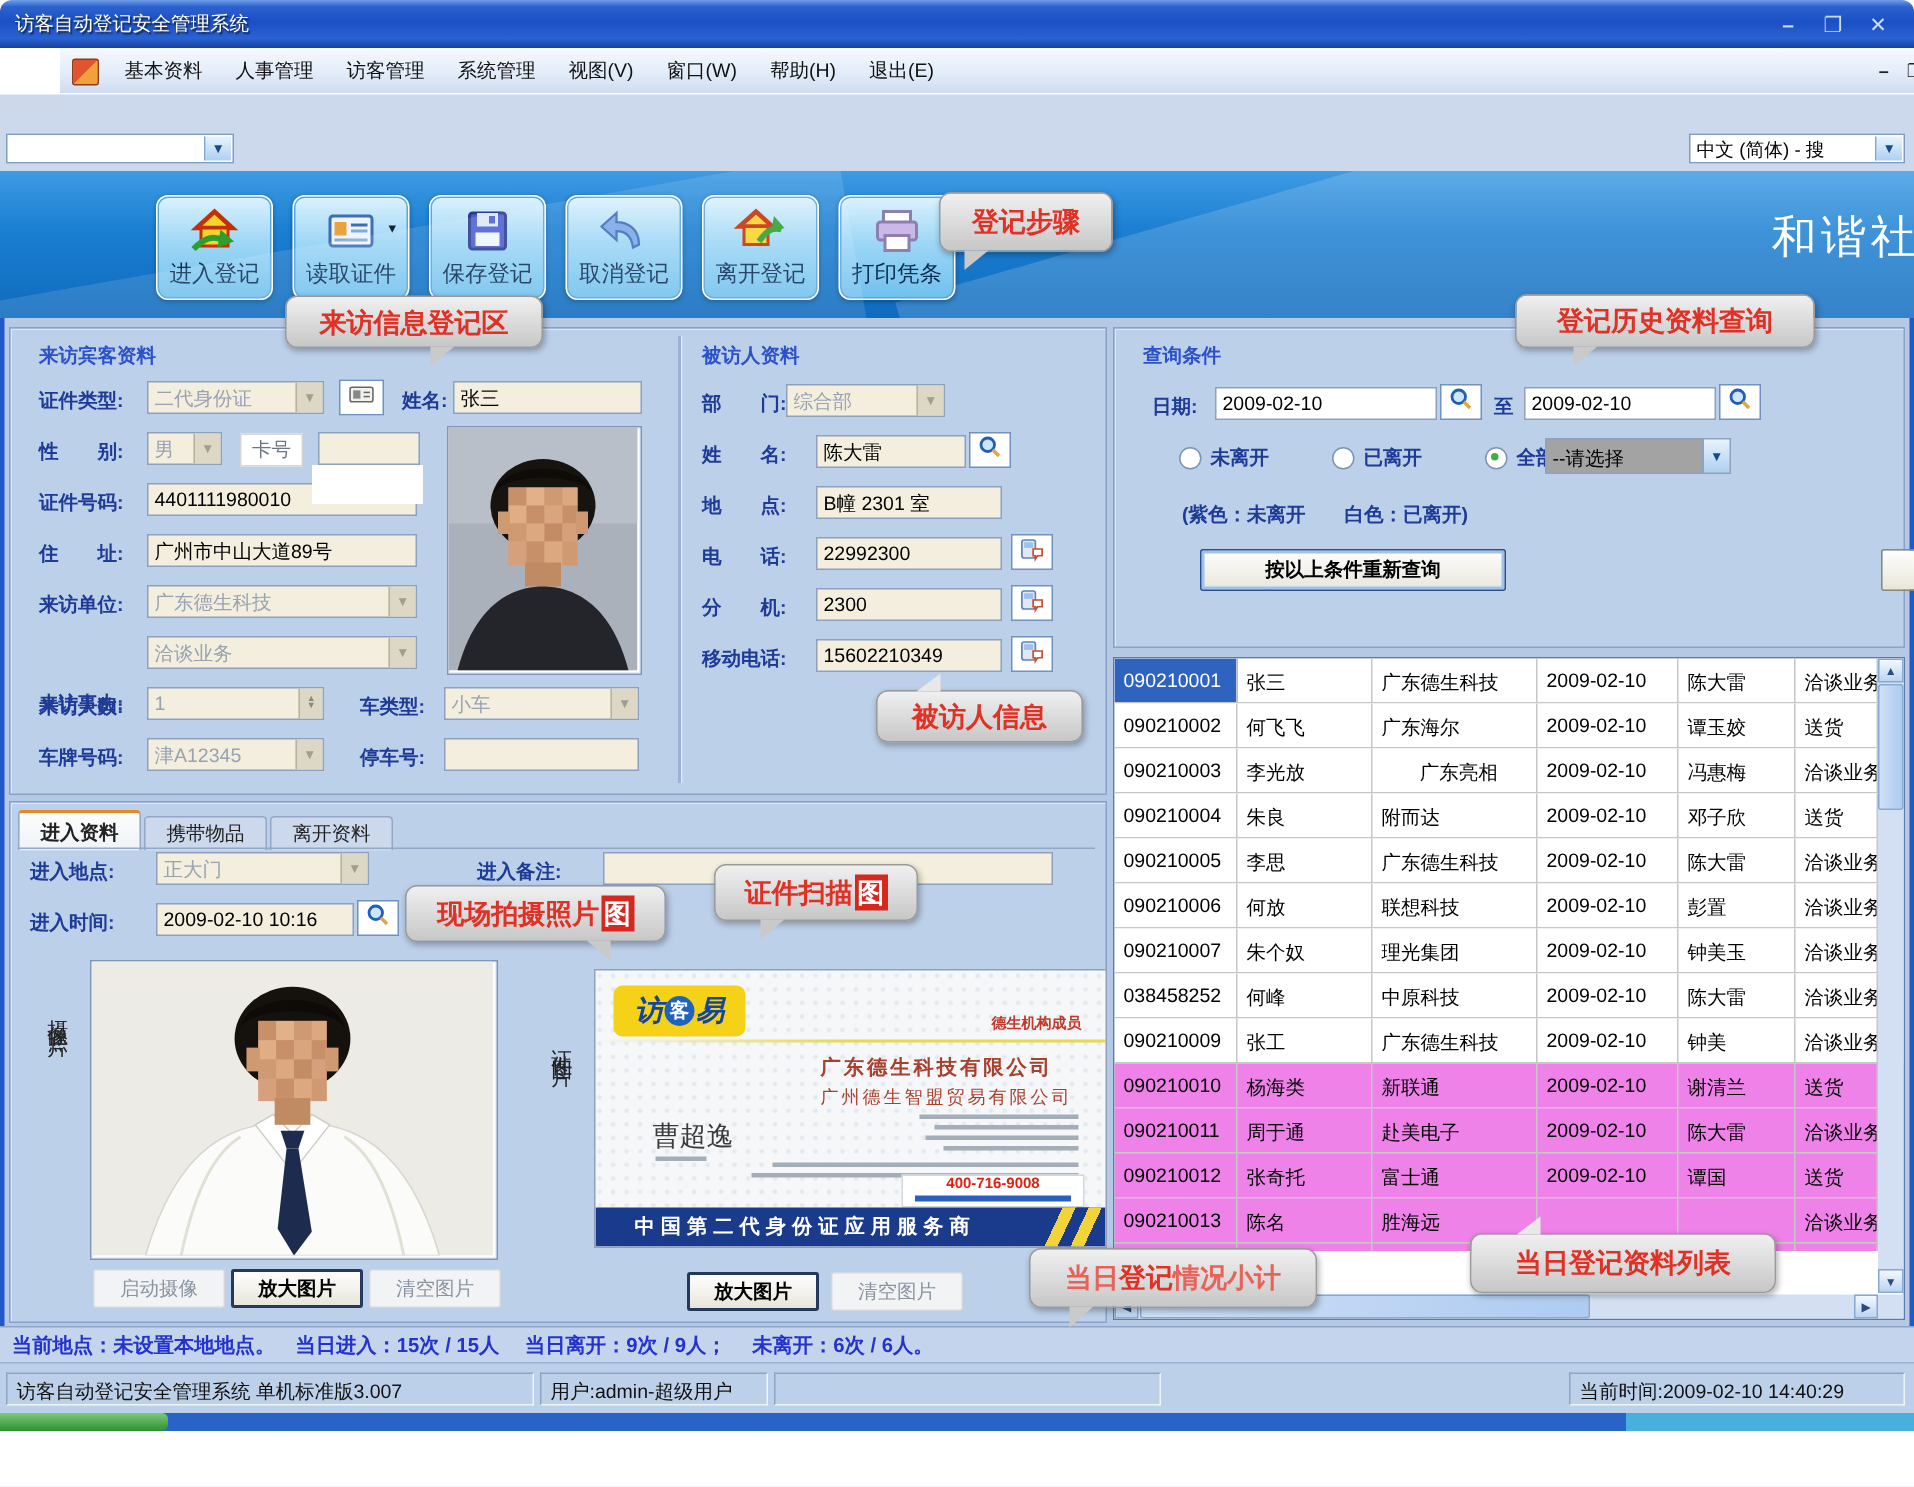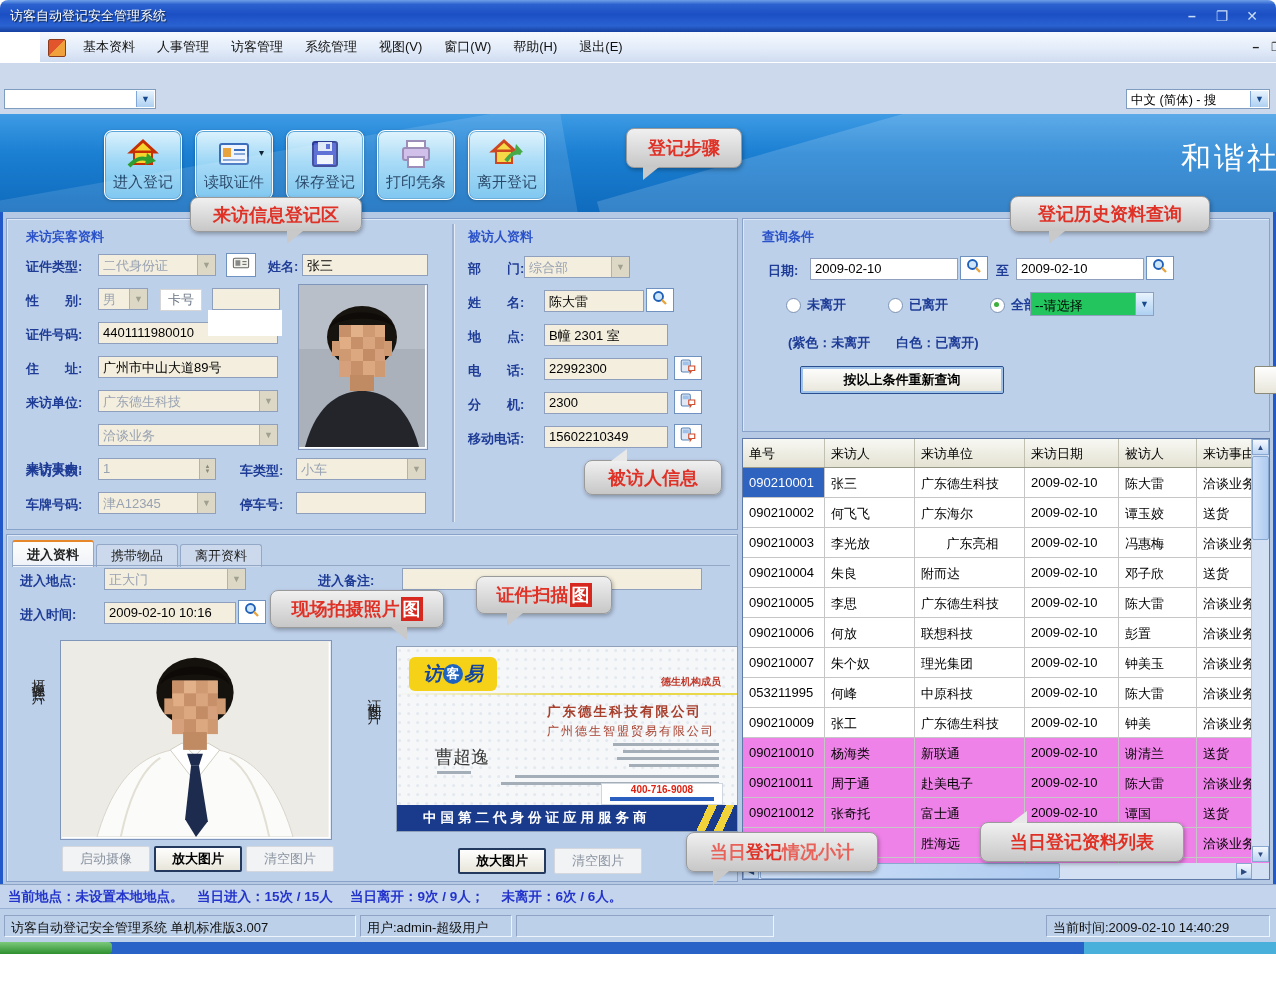--- a/index.html
+++ b/index.html
@@ -216,34 +216,40 @@
           <span class="tbtn-ic"><svg viewBox="0 0 36 36">
               <rect x="6" y="6" width="24" height="24" rx="2" fill="#4a5fd0" stroke="#2b3a90" stroke-width="2"></rect>
               <rect x="11" y="6" width="14" height="9" fill="#dce6f8"></rect>
               <rect x="19" y="8" width="4" height="5" fill="#4a5fd0"></rect>
               <rect x="10" y="19" width="16" height="9" fill="#f0f4fc"></rect>
             </svg></span>
           <span class="tbtn-lb">保存登记</span>
         </div>
         <div class="tbtn">
           <span class="tbtn-ic"><svg viewBox="0 0 36 36">
-              <rect x="9" y="5" width="18" height="8" fill="#fff" stroke="#8f7fb0" stroke-width="2"></rect>
-              <rect x="5" y="12" width="26" height="12" rx="2" fill="#cbb8e8" stroke="#8f7fb0" stroke-width="2"></rect>
-              <rect x="10" y="21" width="16" height="10" fill="#fff" stroke="#8f7fb0" stroke-width="2"></rect>
+              <path d="M28 27 C28 16 20 12 13 12 L13 6 L3 15 L13 24 L13 18 C19 18 23 21 24 29 Z" fill="#7aa7e8" stroke="#3a6ebd" stroke-width="1.5"></path>
             </svg></span>
-          <span class="tbtn-lb">打印凭条</span>
+          <span class="tbtn-lb">取消登记</span>
         </div>
         <div class="tbtn">
           <span class="tbtn-ic"><svg viewBox="0 0 36 36">
               <path d="M4 15 L15 5 L26 15 Z" fill="#f6d32d" stroke="#c62f04" stroke-width="3"></path>
               <rect x="7" y="15" width="16" height="12" fill="#f6d32d" stroke="#c62f04" stroke-width="2"></rect>
               <path d="M17 25 C22 18 26 15 32 17" stroke="#2e9e2e" stroke-width="4" fill="none"></path>
               <path d="M27 8 L34 16 L25 19 Z" fill="#2e9e2e"></path>
             </svg></span>
           <span class="tbtn-lb">离开登记</span>
+        </div>
+        <div class="tbtn">
+          <span class="tbtn-ic"><svg viewBox="0 0 36 36">
+              <rect x="9" y="5" width="18" height="8" fill="#fff" stroke="#8f7fb0" stroke-width="2"></rect>
+              <rect x="5" y="12" width="26" height="12" rx="2" fill="#cbb8e8" stroke="#8f7fb0" stroke-width="2"></rect>
+              <rect x="10" y="21" width="16" height="10" fill="#fff" stroke="#8f7fb0" stroke-width="2"></rect>
+            </svg></span>
+          <span class="tbtn-lb">打印凭条</span>
         </div>
       </div>
     <div class="abs brand">和谐社</div>
   </div>
 
   
   <div class="abs content"></div>
   <div class="abs edge" style="left:0;"></div>
   <div class="abs edge" style="left:1273px;"></div>
 
@@ -419,38 +425,30 @@
       </label>
       <label class="radio-item">
         <span class="radio"></span>
         <span class="radio-lb">已离开</span>
       </label>
       <label class="radio-item">
         <span class="radio checked"></span>
         <span class="radio-lb">全部</span>
       </label>
     </div>
-  <div class="combo" style="left:1030px;top:292px;width:124px;height:24px;background:#22c55e;">
+  <div class="combo" style="left:1030px;top:292px;width:124px;height:24px;background:#a3a3a3;">
     <span class="cval" style="top:4px;">--请选择</span>
       <span class="arr">▼</span>
   </div>
   <div class="lbl" style="left:788px;top:334px;">(紫色：未离开　　白色：已离开)</div>
   <button class="btn defbtn abs" style="left:800px;top:366px;width:204px;height:28px;">按以上条件重新查询</button>
   <button class="btn abs" style="left:1046px;top:366px;width:106px;height:28px;">高级查询</button>
 
   
   <div class="grid" style="left:742px;top:438px;width:526px;height:440px;">
-    <div class="grid-header">
-        <span class="hcell" style="width: 82px;">单号</span>
-        <span class="hcell" style="width: 90px;">来访人</span>
-        <span class="hcell" style="width: 110px;">来访单位</span>
-        <span class="hcell" style="width: 94px;">来访日期</span>
-        <span class="hcell" style="width: 78px;">被访人</span>
-        <span class="hcell" style="width: 55px;">来访事由</span>
-      </div>
     <div class="grid-body" style="height:395px;">
         <div class="trow">
           <span class="tcell sel" style="width: 82px;">090210001</span>
           <span class="tcell" style="width: 90px;">张三</span>
           <span class="tcell" style="width: 110px;">广东德生科技</span>
           <span class="tcell" style="width: 94px;">2009-02-10</span>
           <span class="tcell" style="width: 78px;">陈大雷</span>
           <span class="tcell" style="width: 55px;">洽谈业务</span>
         </div>
         <div class="trow">
@@ -495,21 +493,21 @@
         </div>
         <div class="trow">
           <span class="tcell" style="width: 82px;">090210007</span>
           <span class="tcell" style="width: 90px;">朱个奴</span>
           <span class="tcell" style="width: 110px;">理光集团</span>
           <span class="tcell" style="width: 94px;">2009-02-10</span>
           <span class="tcell" style="width: 78px;">钟美玉</span>
           <span class="tcell" style="width: 55px;">洽谈业务</span>
         </div>
         <div class="trow">
-          <span class="tcell" style="width: 82px;">053211995</span>
+          <span class="tcell" style="width: 82px;">038458252</span>
           <span class="tcell" style="width: 90px;">何峰</span>
           <span class="tcell" style="width: 110px;">中原科技</span>
           <span class="tcell" style="width: 94px;">2009-02-10</span>
           <span class="tcell" style="width: 78px;">陈大雷</span>
           <span class="tcell" style="width: 55px;">洽谈业务</span>
         </div>
         <div class="trow">
           <span class="tcell" style="width: 82px;">090210009</span>
           <span class="tcell" style="width: 90px;">张工</span>
           <span class="tcell" style="width: 110px;">广东德生科技</span>

